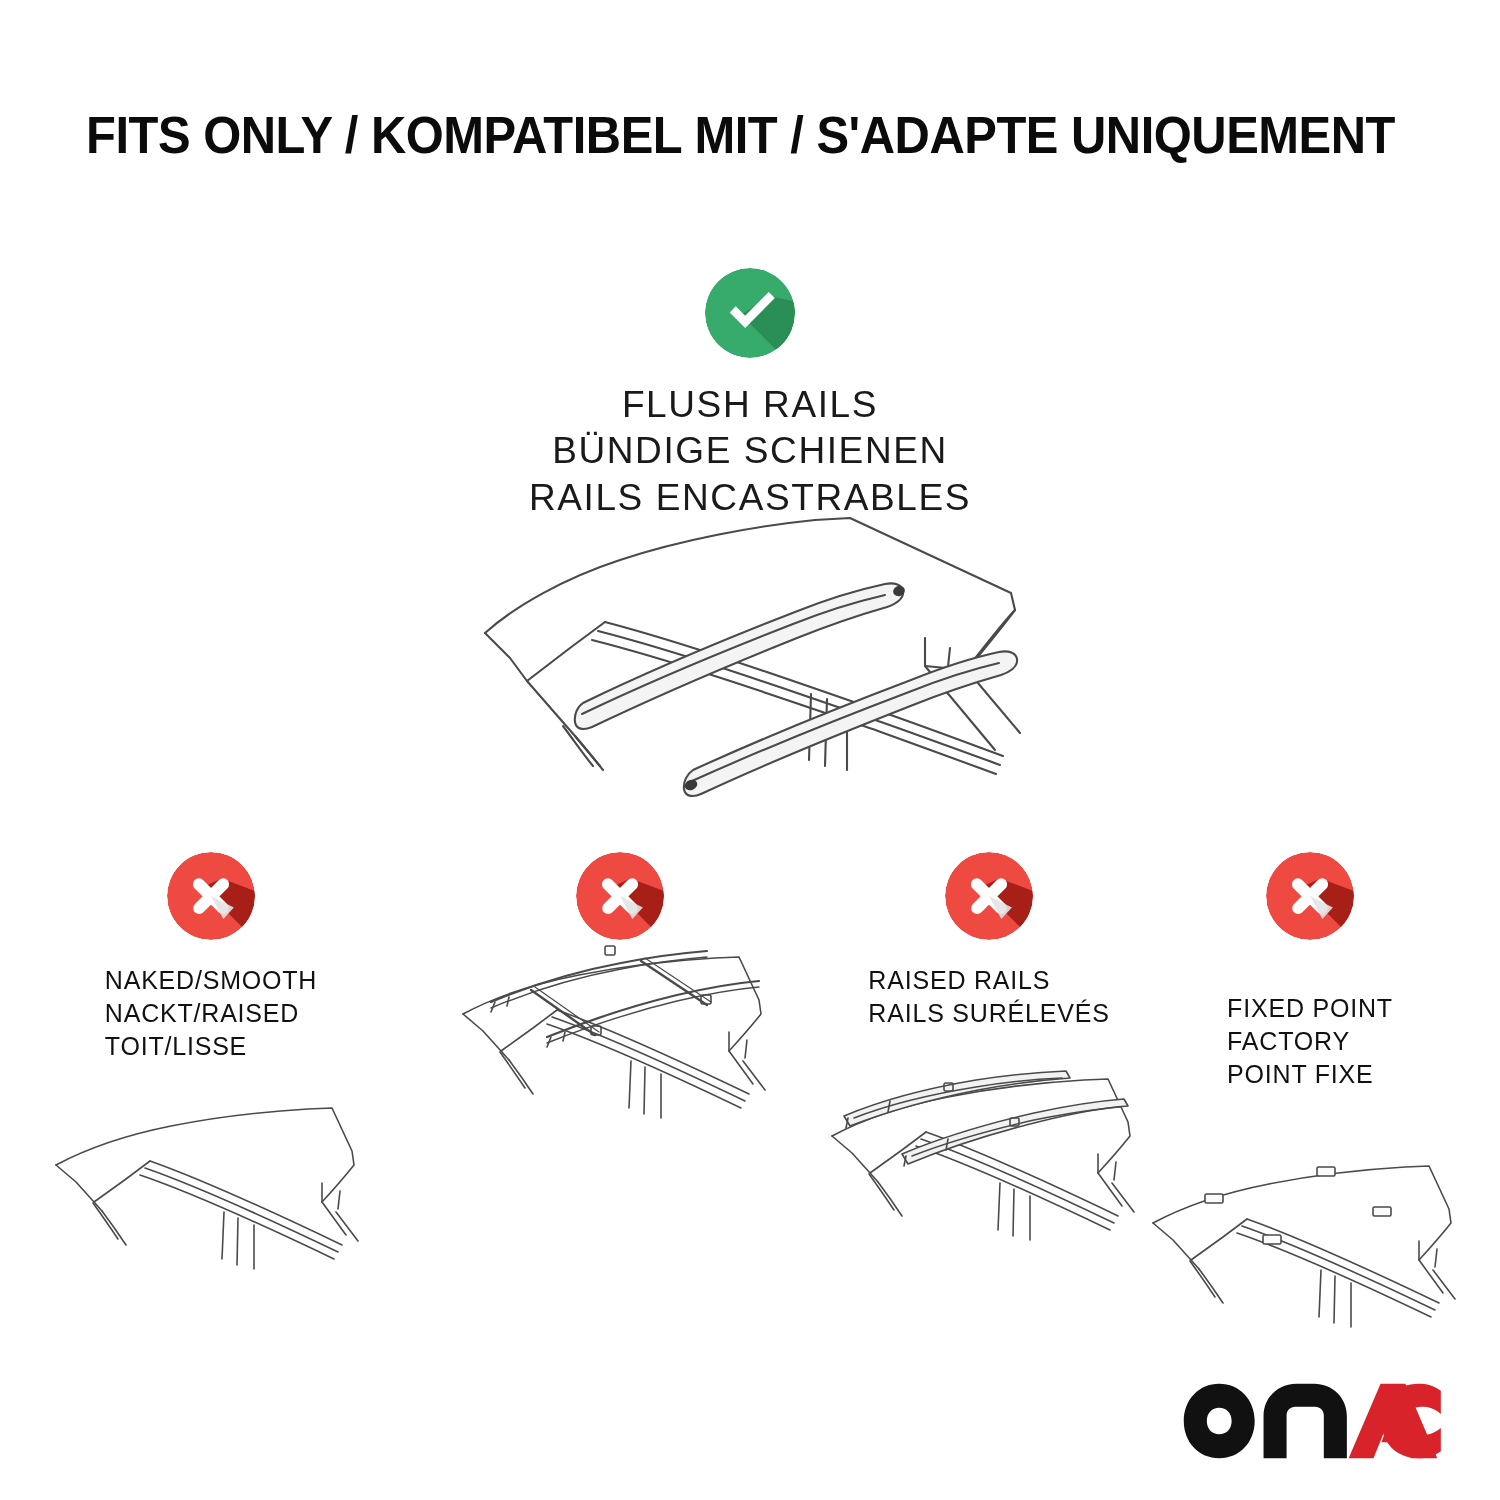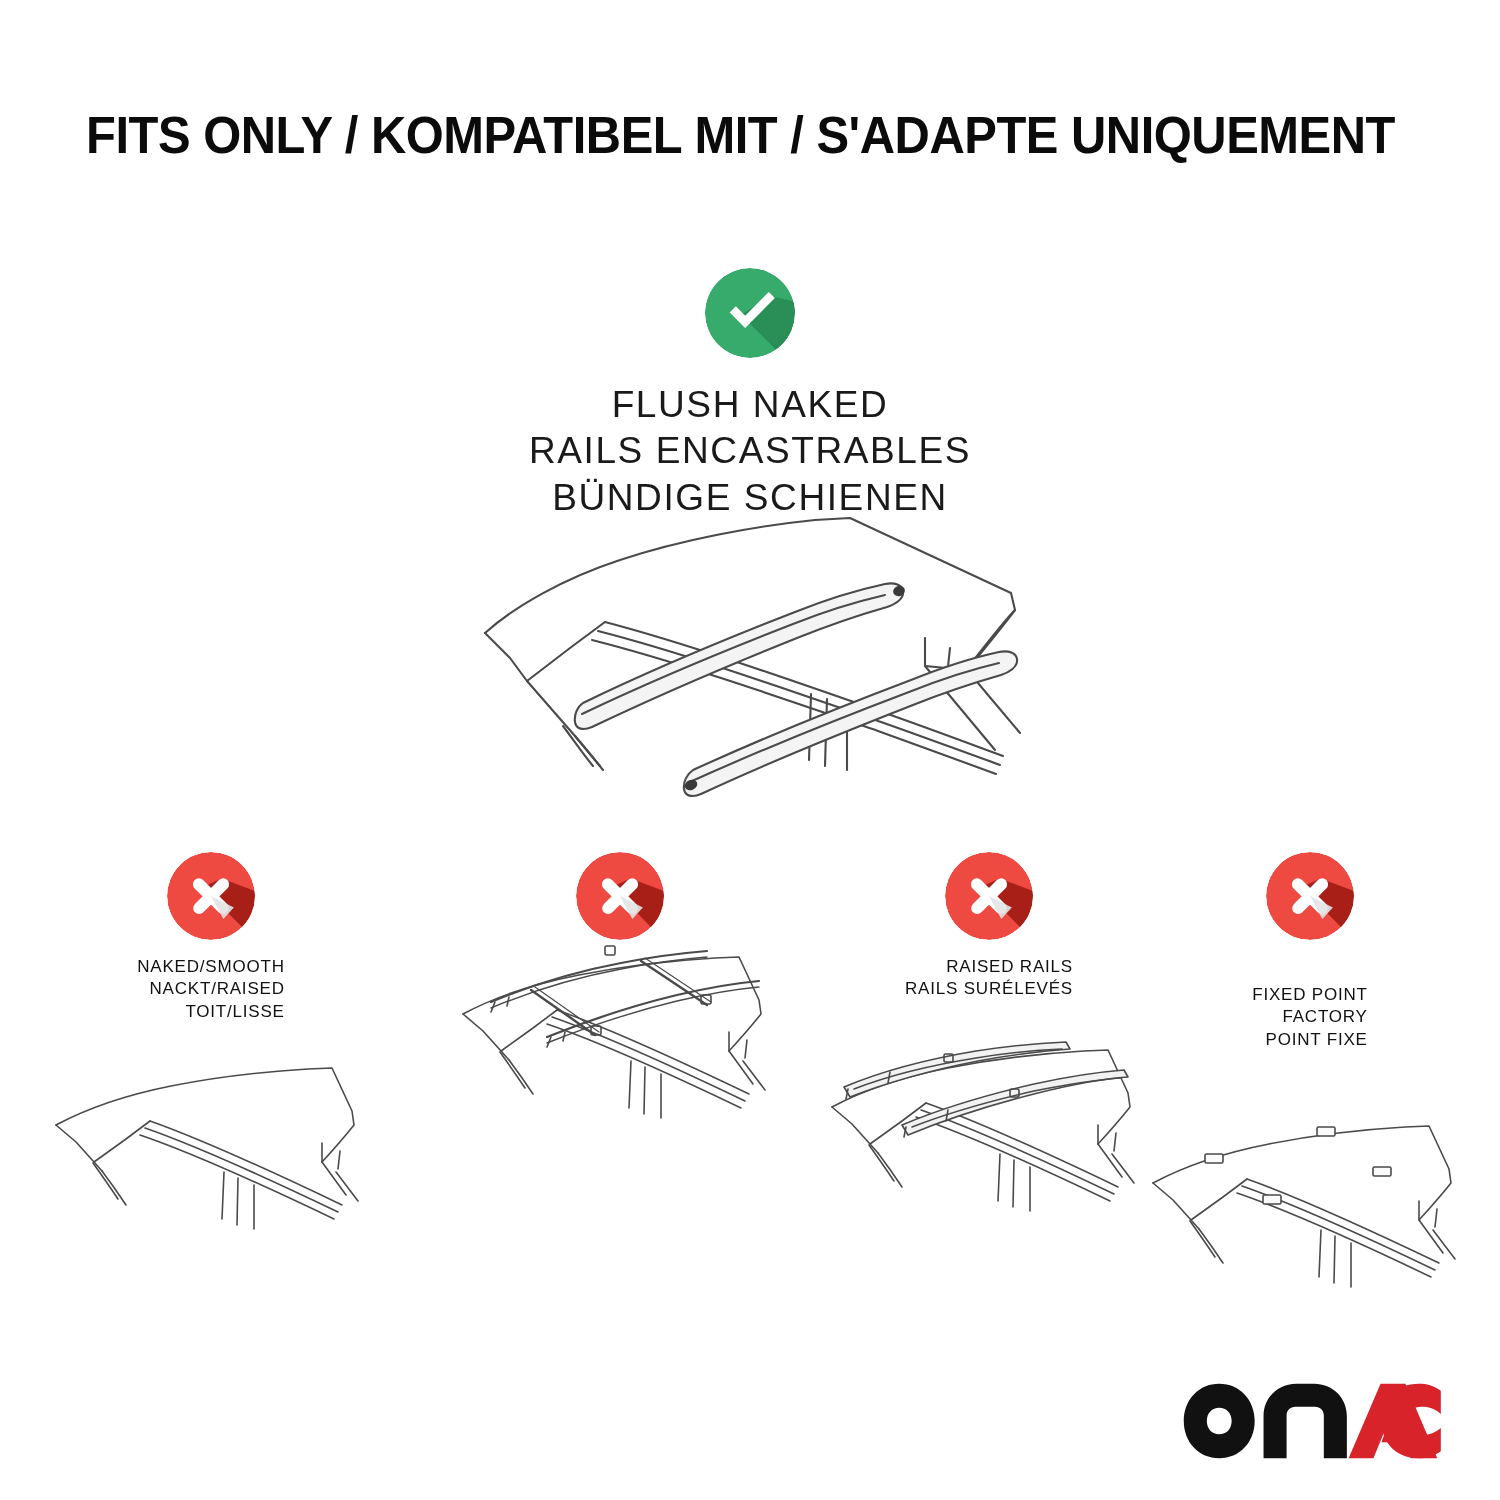--- a/index.html
+++ b/index.html
@@ -86,23 +86,23 @@
   }
   .nofit-col {
     position: absolute;
     top: 0;
     display: flex;
     flex-direction: column;
     align-items: center;
   }
   .badge-no { width: 88px; height: 88px; }
   .nofit-label {
-    margin-top: 16px;
-    text-align: right;
-    font-size: 17px;
+    margin-top: 24px;
+    text-align: left;
+    font-size: 25px;
     font-weight: 300;
     letter-spacing: 0.8px;
     line-height: 1.32;
     color: #111111;
   }
   .nofit-label div { white-space: nowrap; }
   .nofit-art {
     margin-top: 14px;
     width: 330px;
     height: 215px;
@@ -156,23 +156,23 @@
         <circle cx="50" cy="50" r="50" fill="#36AB6B"></circle>
 
         <path d="M40 52 L52 64 L110 122 L110 40 L73 31 Z" fill="#2A8E57"></path>
 
         <path d="M27.5 49.5 L34.2 42.6 L44.6 53.0 L70.8 26.6 L77.6 33.4 L44.6 66.8 Z" fill="#FFFFFF"></path>
       </g>
     </svg>
   </div>
 
   <div class="fits-labels">
-    <div>FLUSH NAKED</div>
+    <div>FLUSH RAILS</div>
+    <div>BÜNDIGE SCHIENEN</div>
     <div>RAILS ENCASTRABLES</div>
-    <div>BÜNDIGE SCHIENEN</div>
   </div>
 </div>
 
 <div class="hero-art">
   <svg viewBox="0 0 600 300" aria-hidden="true">
     <g fill="none" stroke="#4a4a4a" stroke-width="2.1" stroke-linecap="round" stroke-linejoin="round">
 
       <path d="M30 135 C60 108 110 80 165 62 C225 42 300 28 360 22 L395 20
                L556 95 L560 112
                C548 128 530 150 512 172 L470 168"></path>

